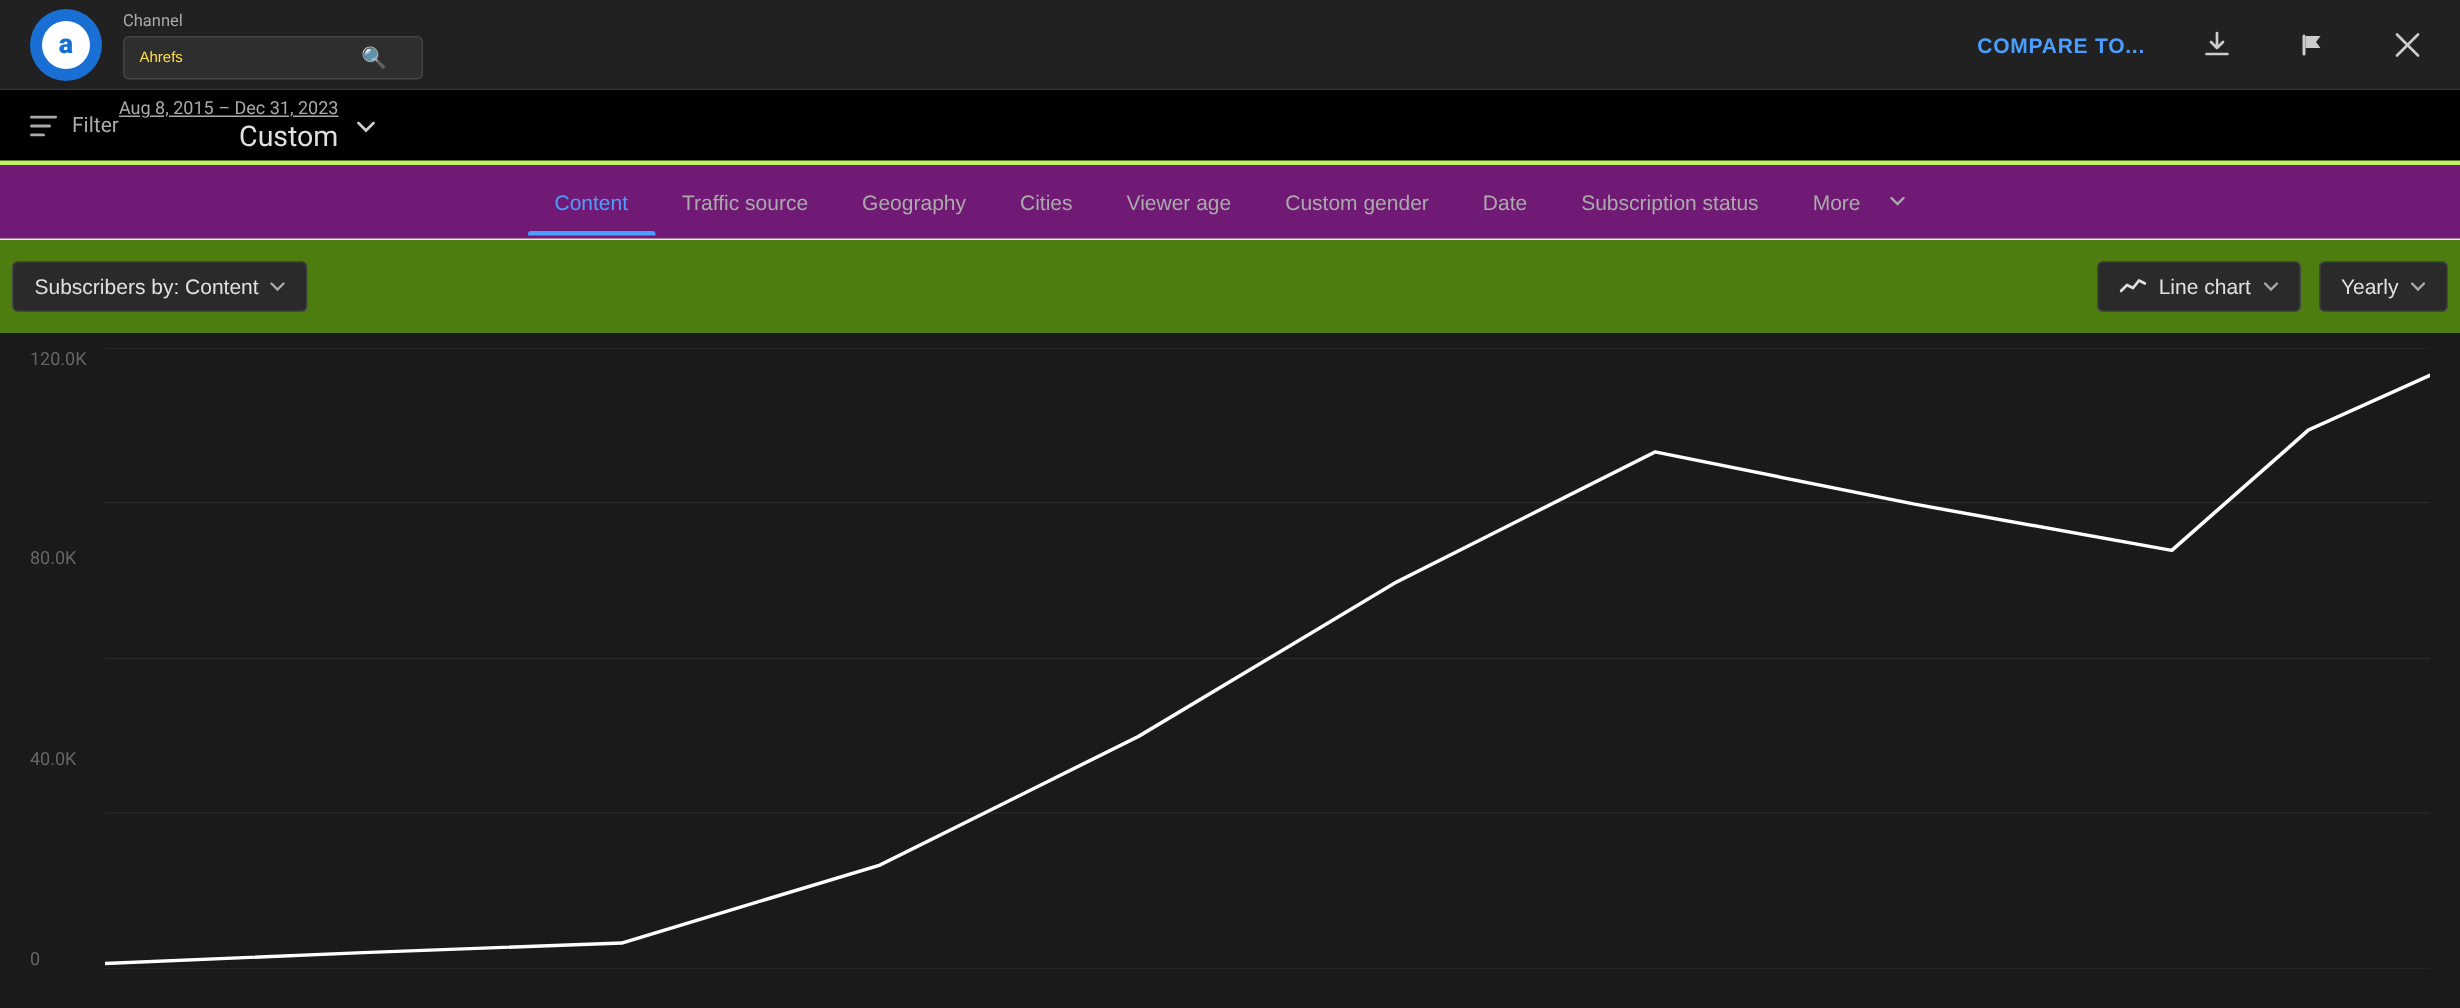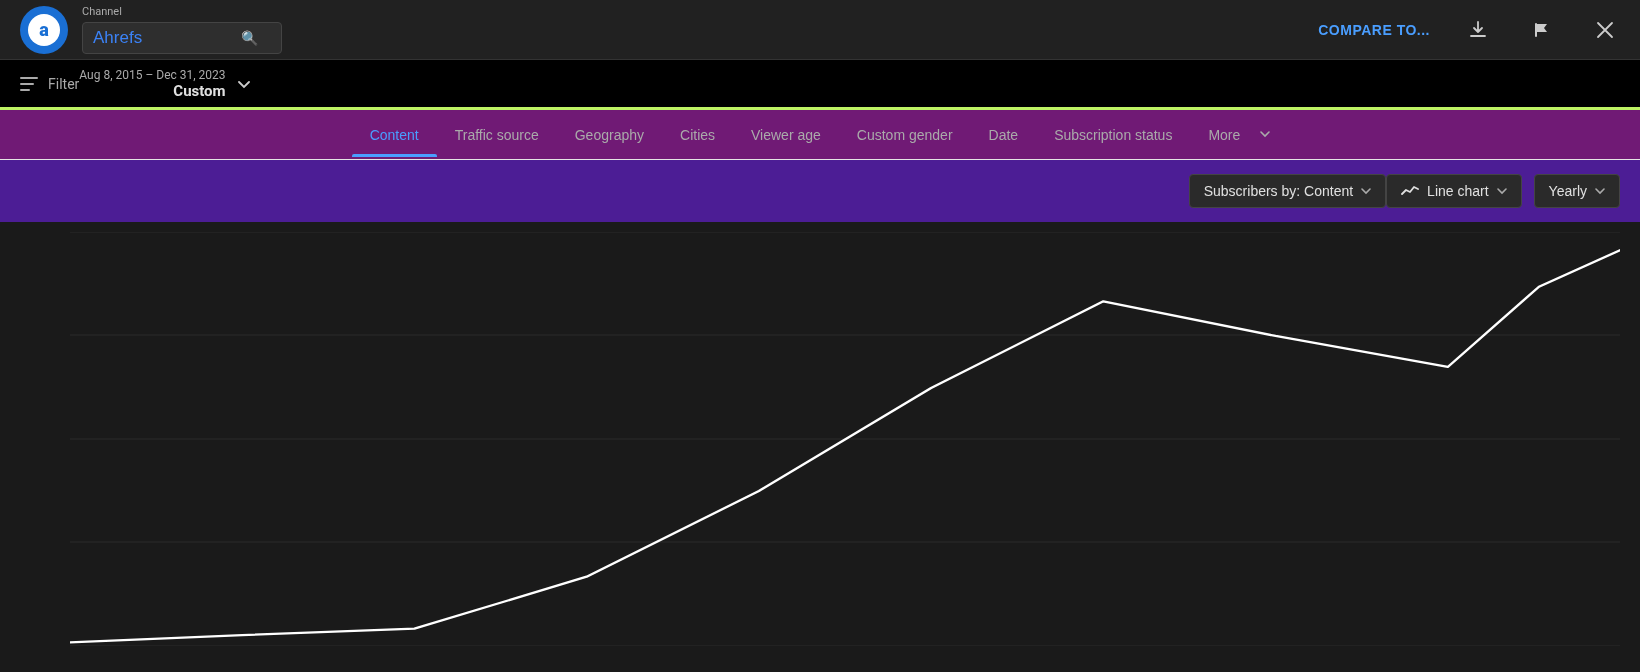--- a/index.html
+++ b/index.html
@@ -69,22 +69,22 @@
       background: #2e2e2e;
       border: 1px solid #444;
       border-radius: 4px;
       padding: 5px 10px;
       gap: 8px;
       width: 200px;
     }
     .channel-search input {
       background: transparent;
       border: none;
-      color: #3b82f6;
-      font-size: 17px;
+      color: #fde047;
+      font-size: 10px;
       outline: none;
       width: 140px;
     }
     .top-bar-right {
       display: flex;
       align-items: center;
       gap: 32px;
     }
     .icon-btn {
       background: none;
@@ -128,25 +128,26 @@
       display: flex;
       align-items: center;
       gap: 8px;
     }
     .date-range-info {
       text-align: right;
     }
     .date-range-label {
       font-size: 12px;
       color: #aaa;
+      text-decoration: underline;
     }
     .date-range-value {
-      font-size: 15px;
+      font-size: 19px;
       color: #e0e0e0;
-      font-weight: 700;
+      font-weight: 400;
     }
     .date-dropdown-btn {
       background: none;
       border: none;
       color: #ccc;
       cursor: pointer;
       font-size: 18px;
       padding: 4px;
     }
 
@@ -193,23 +194,23 @@
       cursor: pointer;
       padding: 14px 18px;
       background: none;
       border: none;
     }
 
     
     .controls-bar {
       display: flex;
       align-items: center;
-      justify-content: flex-end;
-      padding: 14px 20px;
-      background: #4c1d95;
+      justify-content: space-between;
+      padding: 14px 8px;
+      background: #4d7c0f;
     }
     .controls-left {
       display: flex;
       align-items: center;
       gap: 12px;
     }
     .controls-right {
       display: flex;
       align-items: center;
       gap: 12px;
@@ -399,20 +400,26 @@
       <span>Yearly</span>
       <svg class="chevron" width="10" height="7" viewBox="0 0 10 7" fill="none">
         <path d="M1 1l4 4 4-4" stroke="#aaa" stroke-width="1.6" stroke-linecap="round"></path>
       </svg>
     </button>
   </div>
 </div>
 
 <div class="chart-area">
 
+  <div class="y-axis-labels">
+    <span class="y-label">120.0K</span>
+    <span class="y-label">80.0K</span>
+    <span class="y-label">40.0K</span>
+    <span class="y-label">0</span>
+  </div>
 
   <div class="chart-svg-container">
     <svg class="chart-svg" viewBox="0 0 1530 454" preserveAspectRatio="none">
 
       <line x1="0" y1="0" x2="1530" y2="0" class="grid-line"></line>
       <line x1="0" y1="113" x2="1530" y2="113" class="grid-line"></line>
       <line x1="0" y1="227" x2="1530" y2="227" class="grid-line"></line>
       <line x1="0" y1="340" x2="1530" y2="340" class="grid-line"></line>
       <line x1="0" y1="454" x2="1530" y2="454" class="grid-line"></line>
 

